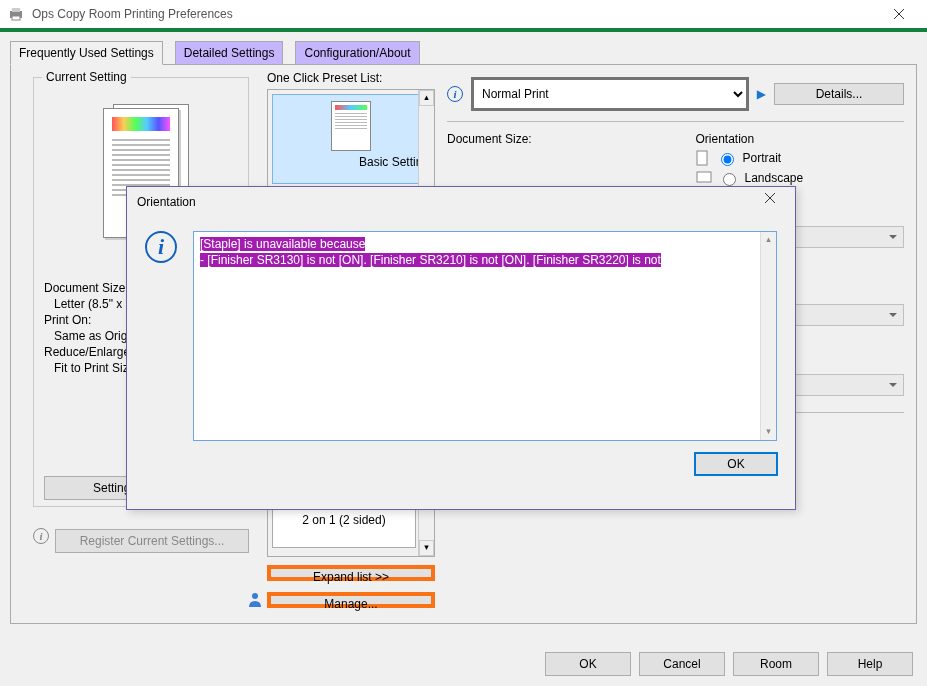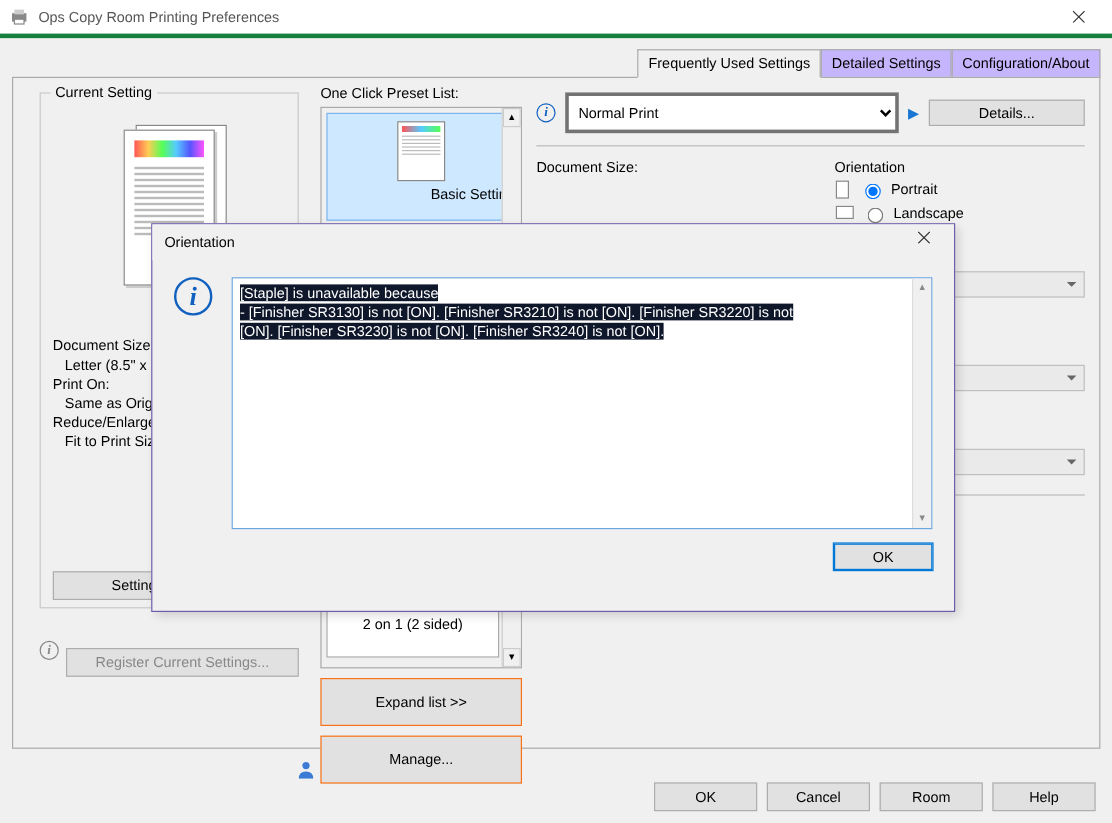--- a/index.html
+++ b/index.html
@@ -8,54 +8,54 @@
 
 .titlebar { height: 32px; background: #fff; display: flex; align-items: center; padding: 0 8px; border-bottom: 4px solid #15803d; }
 .titlebar .printer-icon { width: 16px; height: 16px; margin-right: 8px; }
 .titlebar .title { color: #555; flex: 1; font-size: 12px; }
 .titlebar .close { width: 40px; height: 28px; display: flex; align-items: center; justify-content: center; color: #333; }
 
 
 .content { position: absolute; top: 32px; left: 0; right: 0; bottom: 0; background: #f0f0f0; padding: 8px 10px 10px 10px; }
 
 
-.tabstrip { display: flex; gap: 0; margin-bottom: 0; justify-content: flex-end; }
+.tabstrip { display: flex; gap: 12px; margin-bottom: 0; }
 .tab { background: #c4b5fd; border: 1px solid #aaa; border-bottom: none; padding: 4px 8px; position: relative; top: 1px; }
 .tab.active { background: #f0f0f0; border-bottom: 1px solid #f0f0f0; z-index: 2; }
 .tabpanel { border: 1px solid #aaa; background: #f0f0f0; padding: 12px; height: 560px; position: relative; }
 
 
 .col-left { position: absolute; left: 22px; top: 12px; width: 216px; }
 .fieldset { border: 1px solid #c9c9c9; padding: 10px; position: relative; }
 .fieldset-legend { position: absolute; top: -8px; left: 8px; background: #f0f0f0; padding: 0 4px; }
 .preview { width: 130px; height: 150px; margin: 10px auto 8px auto; display: flex; justify-content: center; align-items: center; }
 .doc-page { width: 76px; height: 130px; border: 1px solid #888; background: #fff; position: relative; box-shadow: 2px 2px 0 #ccc; }
 .doc-page2 { position: absolute; left: 10px; top: -4px; width: 76px; height: 130px; border: 1px solid #888; background: #fff; }
 .stripe { height: 14px; margin: 8px; background: linear-gradient(90deg,#f55,#fc5,#5f5,#5cf,#55f,#f5f); }
 .lines { margin: 4px 8px; }
 .lines div { height: 2px; background: #bbb; margin: 3px 0; }
 .basic-label { text-align: center; margin-top: 6px; }
 .settings-text { margin-top: 10px; font-size: 12px; line-height: 16px; }
 .settings-text .indent { padding-left: 10px; }
 
 .summary-btn, .register-btn { width: 196px; height: 24px; margin-top: 10px; background: #e1e1e1; border: 1px solid #adadad; }
-.register-btn { margin-top: 21px; color: #888; }
+.register-btn { margin-top: 10px; color: #888; }
 
 
 .col-mid { position: absolute; left: 256px; top: 6px; width: 168px; }
 .preset-label { margin-bottom: 4px; display:block; }
 .preset-list { border: 1px solid #aaa; background: #f0f0f0; height: 468px; position: relative; overflow: hidden; }
 .preset-item { background: #cde8ff; border: 1px solid #7eb4ea; margin: 4px; height: 90px; text-align: right; padding-top: 6px; }
 .preset-item .mini { width: 40px; height: 50px; border: 1px solid #888; margin: 0 auto; background: #fff; }
 .preset-item .mini .ms { height: 5px; margin: 3px; background: linear-gradient(90deg,#f55,#5cf,#5f5); }
 .preset-item .mini .ml { height: 1px; background: #bbb; margin: 2px 3px; }
 .preset-item2 { background: #fff; border: 1px solid #aaa; margin: 4px; height: 56px; display: flex; align-items: center; justify-content: center; position: absolute; bottom: 4px; left: 0; right: 14px; }
 .preset-scroll { position: absolute; right: 0; top: 0; width: 16px; bottom: 0; background: #f0f0f0; border-left: 1px solid #ccc; }
 .preset-scroll .arrow { height: 16px; background: #f0f0f0; border: 1px solid #ccc; text-align: center; line-height: 12px; font-size: 9px; }
-.expand-btn, .manage-btn { width: 168px; height: 40px; margin-top: 8px; background: #e1e1e1; border: 1px solid #f97316; }
+.expand-btn, .manage-btn { width: 168px; height: 16px; margin-top: 8px; background: #e1e1e1; border: 4px solid #f97316; }
 
 
 .col-right { position: absolute; left: 436px; top: 12px; right: 12px; }
 .row { display: flex; align-items: center; gap: 8px; margin-bottom: 6px; }
 .lbl { display: block; margin-bottom: 4px; }
 .info-i { width: 16px; height: 16px; border: 1.5px solid #1060c0; border-radius: 50%; color: #1060c0; font-family: Georgia, serif; font-style: italic; font-weight: bold; font-size: 11px; display: inline-flex; align-items: center; justify-content: center; flex: none; }
 .info-i.grey { border-color: #888; color: #888; }
 select, input[type=text] { background: #fff; border: 3px solid #737373; height: 34px; padding: 0 4px; }
 .details-btn { width: 130px; height: 22px; background: #e1e1e1; border: 1px solid #adadad; }
 .play { color: #1976d2; font-size: 12px; }
@@ -78,21 +78,21 @@
 .footer button { width: 86px; height: 24px; background: #e1e1e1; border: 1px solid #adadad; }
 
 
 .modal { position: absolute; left: 126px; top: 186px; width: 670px; height: 324px; background: #f0f0f0; border: 1px solid #6f5ca8; box-shadow: 3px 3px 8px rgba(0,0,0,.15); z-index: 1000; }
 .modal-title { height: 30px; display: flex; align-items: center; padding: 0 10px; background: #f0f0f0; }
 .modal-title span { flex: 1; font-size: 12px; }
 .modal-title .x { width: 30px; height: 24px; text-align: center; font-size: 14px; }
 .modal-body { display: flex; padding: 14px 18px 6px 18px; gap: 16px; align-items: flex-start; }
 .big-i { width: 32px; height: 32px; border: 2.5px solid #1060c0; border-radius: 50%; color: #1060c0; font-family: Georgia, serif; font-style: italic; font-weight: bold; font-size: 22px; display: flex; align-items: center; justify-content: center; flex: none; }
 .info-text { flex: 1; border: 1px solid #6ea6df; background: #fff; height: 210px; padding: 4px 6px; position: relative; overflow: hidden; font-size: 12px; line-height: 16px; }
-.hl { background: #0f172a; color: #fff; }
+.hl { background: #a21caf; color: #fff; }
 .info-scroll { position: absolute; right: 0; top: 0; bottom: 0; width: 16px; background: #f0f0f0; border-left: 1px solid #ddd; }
 .info-scroll .arrow { height: 16px; text-align: center; font-size: 9px; line-height: 14px; color: #888; }
 .modal-footer { text-align: right; padding: 6px 18px 12px 0; }
 .ok-btn { width: 82px; height: 22px; background: #e1e1e1; border: 1px solid #0078d7; outline: 1px solid #0078d7; }
 </style>
 </head>
 <body>
 
 <div class="titlebar">
   <svg class="printer-icon" viewBox="0 0 16 16">
@@ -292,21 +292,20 @@
           <line x1="0" y1="0" x2="10" y2="10" stroke="#333" stroke-width="1"></line>
           <line x1="10" y1="0" x2="0" y2="10" stroke="#333" stroke-width="1"></line>
         </svg>
     </div>
   </div>
   <div class="modal-body">
     <div class="big-i">i</div>
     <div class="info-text">
       <span class="hl">[Staple] is unavailable because</span><br>
       <span class="hl">- [Finisher SR3130] is not [ON].  [Finisher SR3210] is not [ON].  [Finisher SR3220] is not </span><br>
-      <span class="hl">[ON].  [Finisher SR3230] is not [ON].  [Finisher SR3240] is not [ON].</span>
       <div class="info-scroll">
         <div class="arrow">▴</div>
         <div style="position:absolute;bottom:0;left:0;right:0;">
             <div class="arrow">▾</div>
           </div>
       </div>
     </div>
   </div>
   <div class="modal-footer">
     <button class="ok-btn">OK</button>

